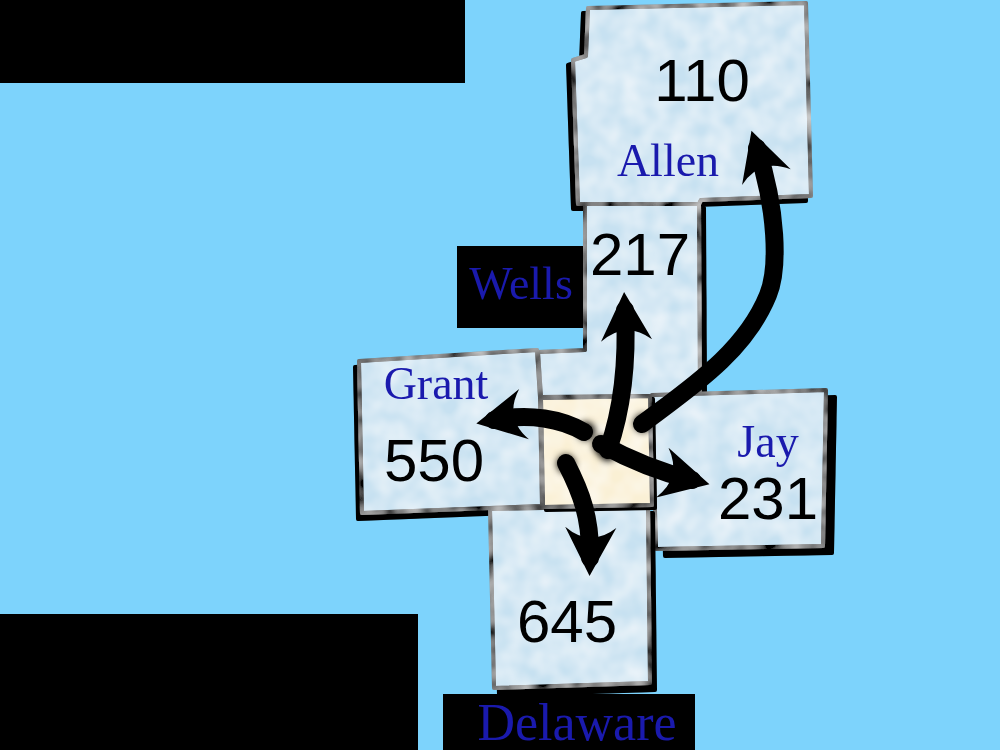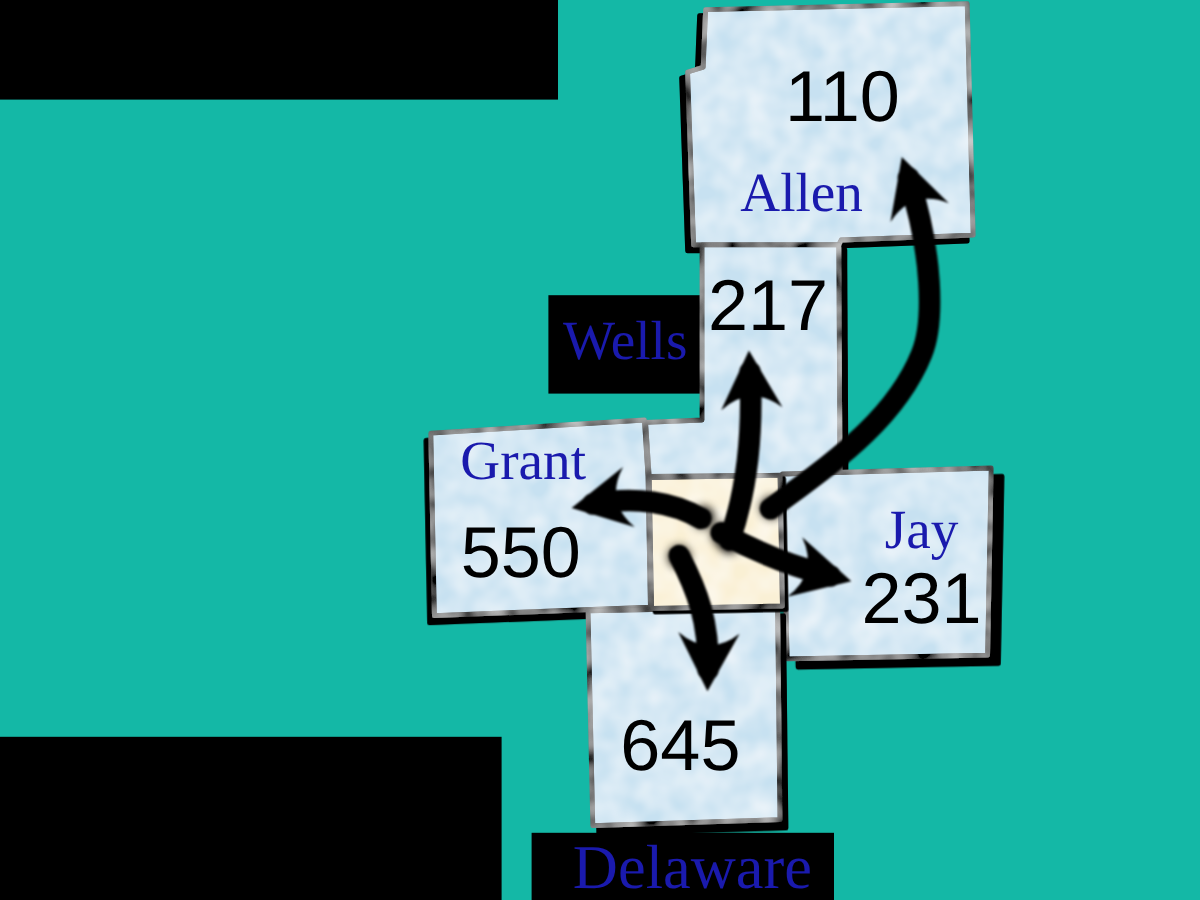--- a/index.html
+++ b/index.html
@@ -1,16 +1,16 @@
 <!DOCTYPE html>
 <html><head>
 <meta charset="utf-8">
 <style>
   html,body{margin:0;padding:0;background:#ffffff;}
-  .stage{position:relative;width:1000px;height:750px;background:#14b8a6;overflow:hidden;}
+  .stage{position:relative;width:1000px;height:750px;background:#7dd3fc;overflow:hidden;}
   svg{display:block;}
   .val{font-family:"Liberation Sans", sans-serif;font-size:60px;font-weight:400;}
   .cname{font-family:"Liberation Serif", serif;font-size:46px;font-weight:400;}
   .cname-lg{font-family:"Liberation Serif", serif;font-size:52px;font-weight:400;}
   .county{stroke:#000;stroke-width:4;stroke-linejoin:round;}
   .flow{fill:none;stroke:#000;stroke-width:18;stroke-linecap:round;}
 </style>
 </head>
 <body>
 

